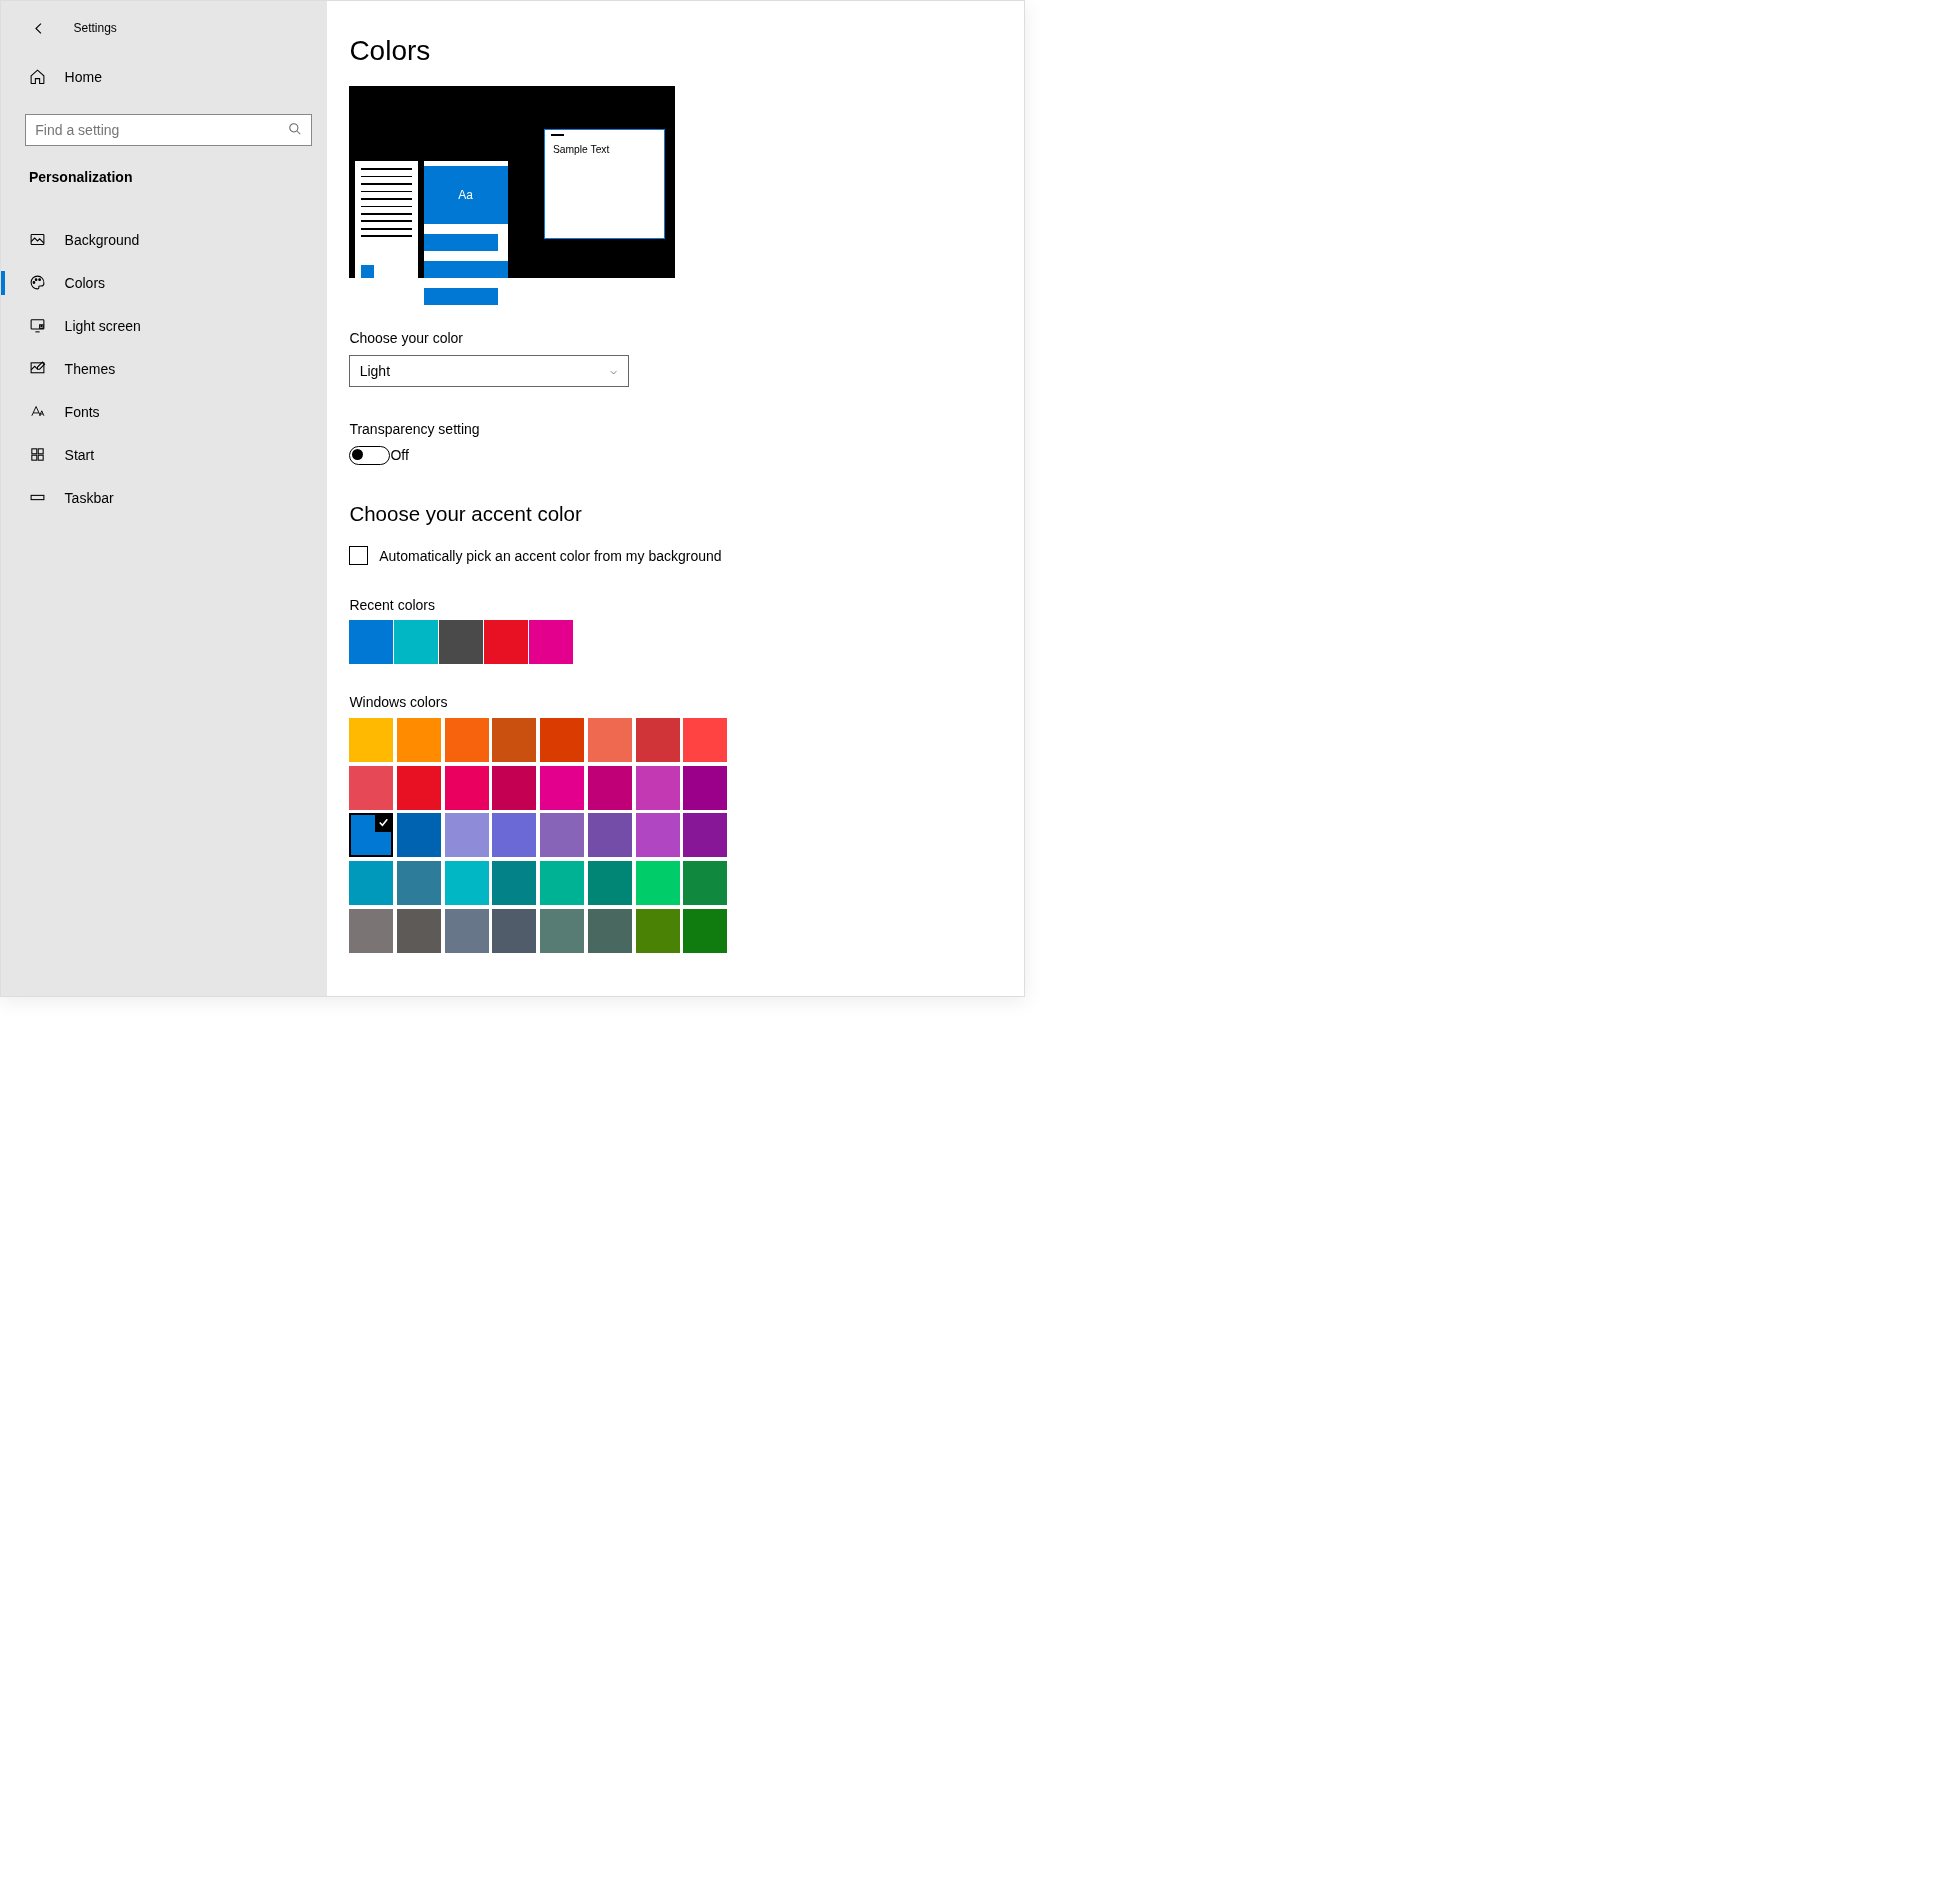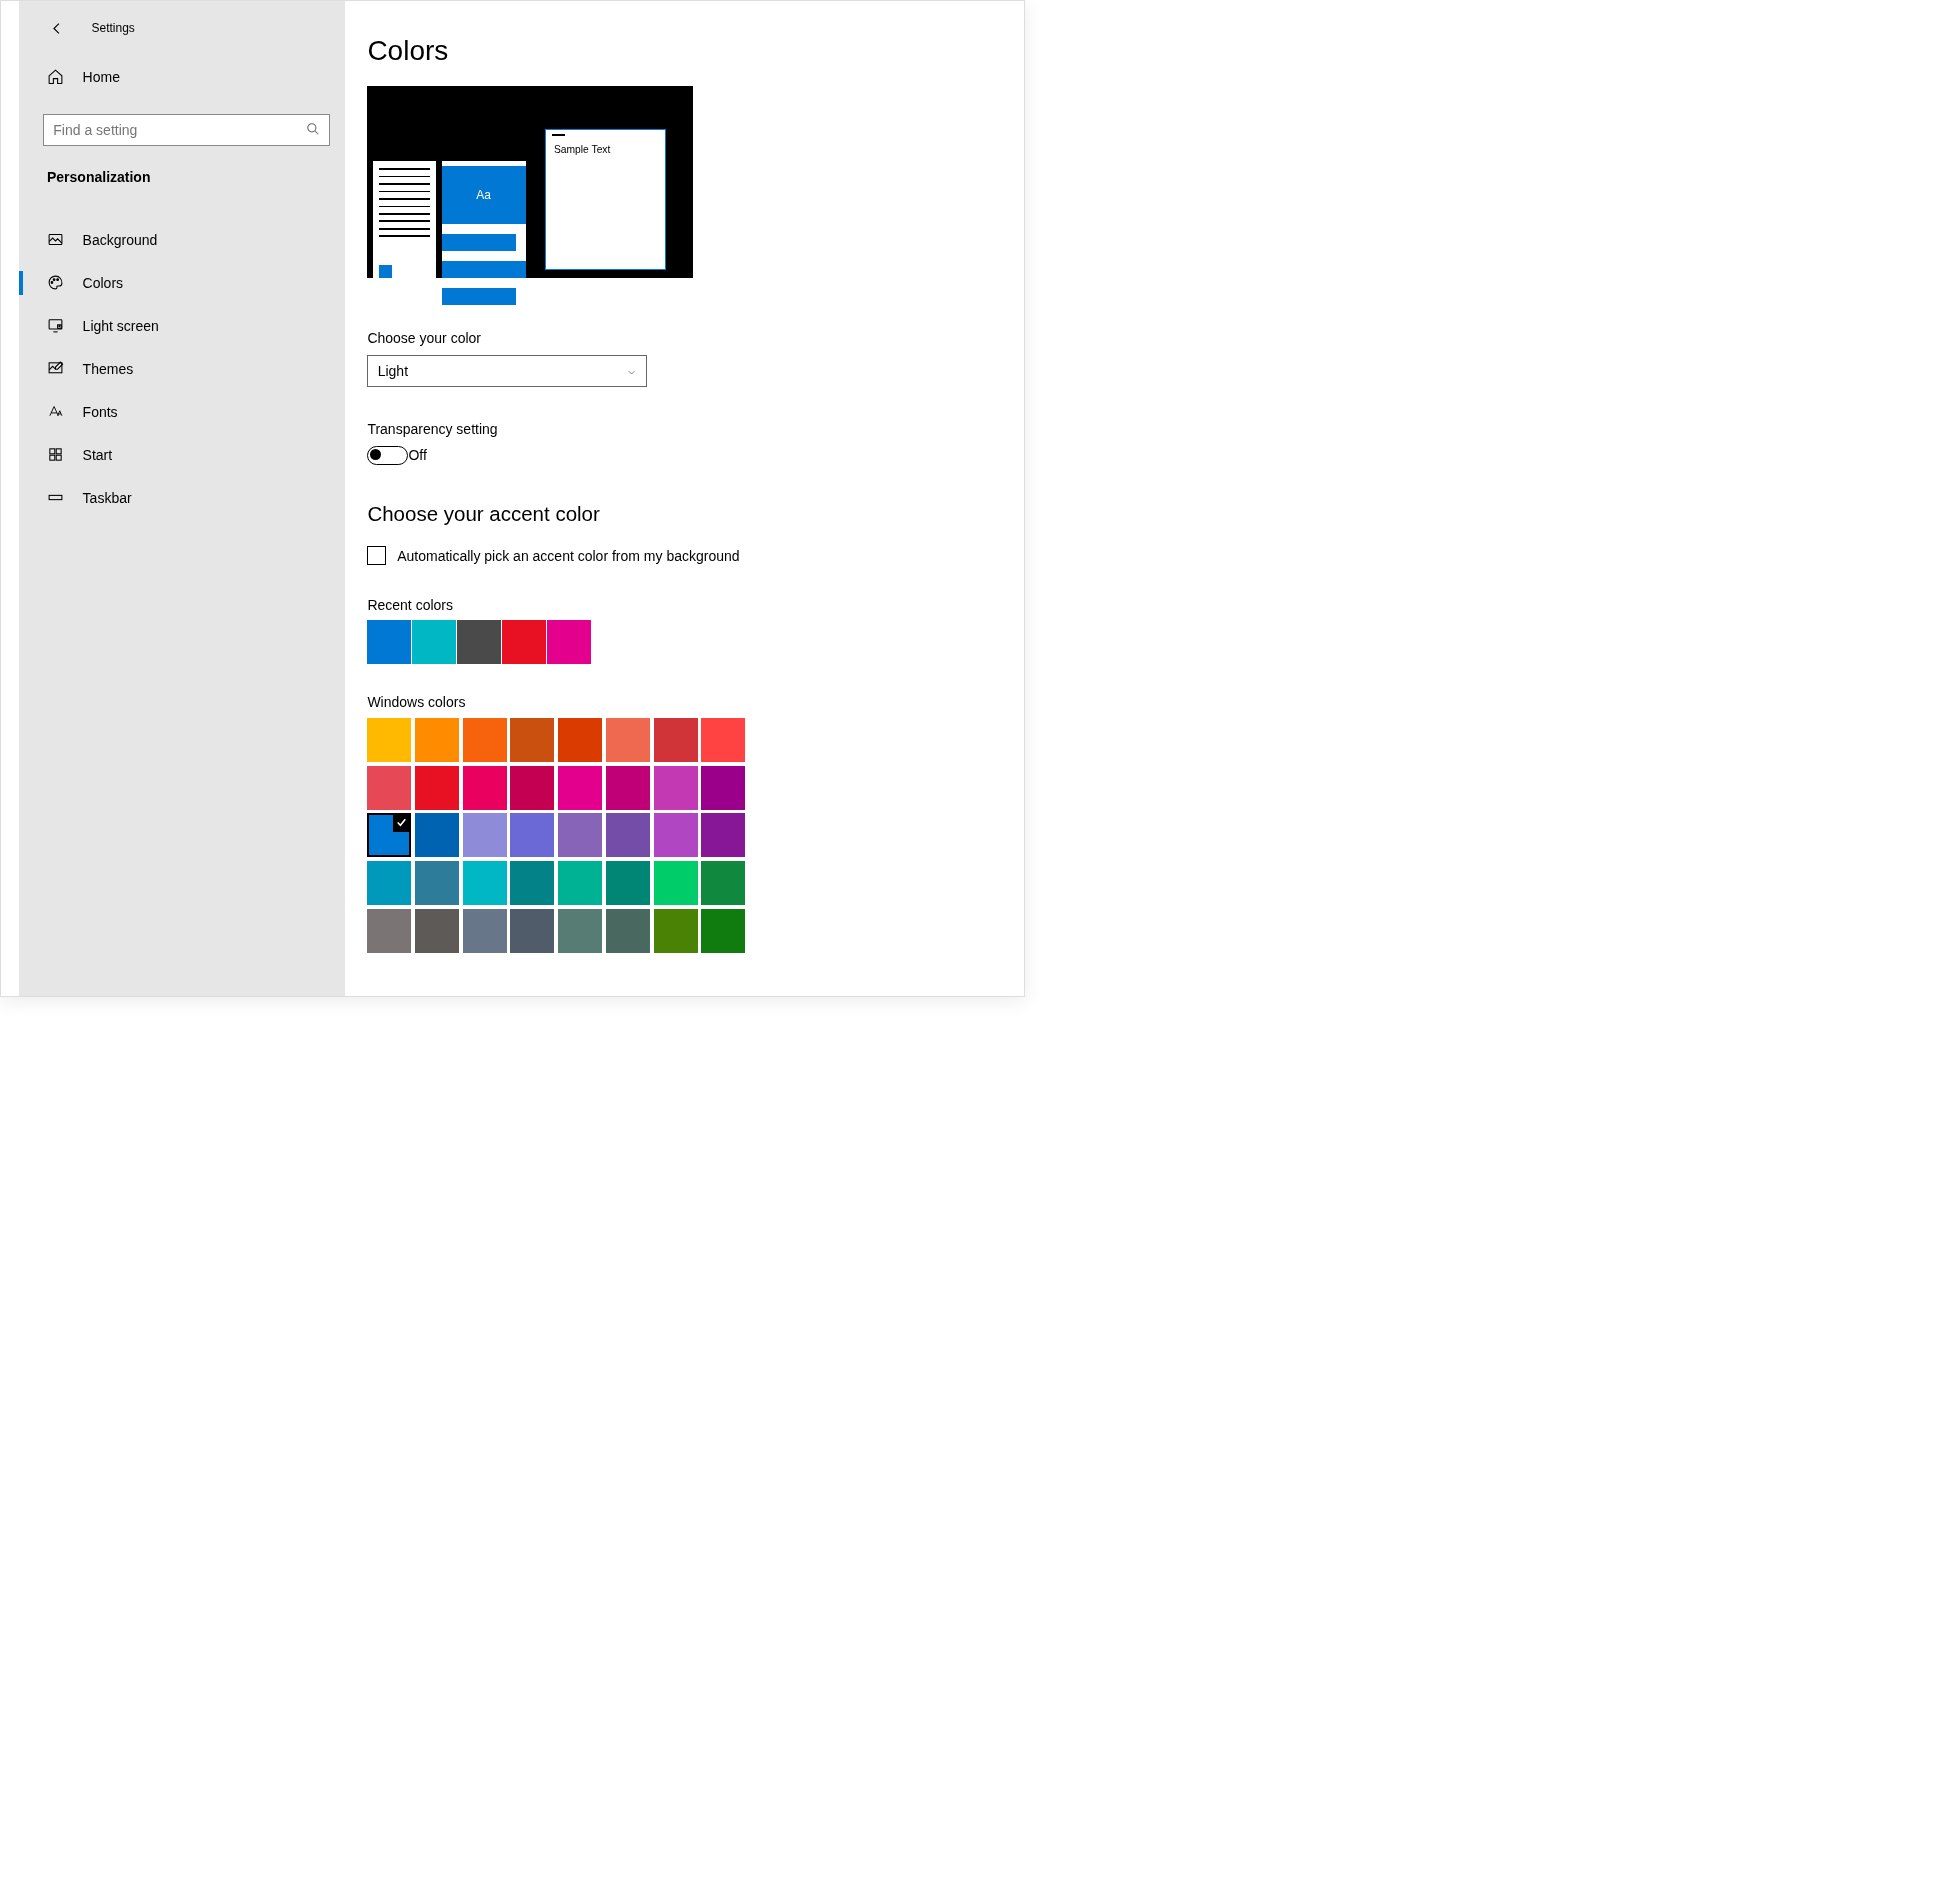--- a/index.html
+++ b/index.html
@@ -17,21 +17,20 @@
   }
   .app { display: flex; height: 100%; }
 
   
   .sidebar {
     width: 326px;
     background: #e6e6e6;
     display: flex;
     flex-direction: column;
     padding-top: 9.3px;
-    margin-left: 18px;
   }
   .titlebar {
     display: flex;
     align-items: center;
     gap: 24px;
     padding: 7.5px 7.5px 17px 28px;
     font-size: 12px;
   }
   .back-btn { width: 20.5px; height: 20.5px; display:flex; align-items:center; justify-content:center; cursor:pointer; }
   .home-row {
@@ -74,21 +73,21 @@
     flex:1; background:#fff; padding: 34px 22.4px 0 22.4px; overflow:hidden;
   }
   h1.page-title { font-weight:400; font-size:28px; margin-bottom: 18.6px; }
 
   
   .preview {
     width: 326px; height: 192px; background:#000; position:relative;
     margin-bottom: 52px;
   }
   .preview .sample-window {
-    position:absolute; top:43px; right:27px; width:121px; height:141px;
+    position:absolute; top:43px; right:10px; width:121px; height:110px;
     background:#fff; border:0.9px solid #0a7bd6;
   }
   .preview .sample-window .wtbar { height:11.2px; display:flex; align-items:center; padding-left:5.6px;}
   .preview .sample-window .wtbar::before { content:""; width:13px; height:1.9px; background:#000; display:block;}
   .preview .sample-text { font-size:10.3px; padding:3.7px 7.5px; }
   .preview .bottom { position:absolute; bottom:0; left:0; right:0; height:117px; display:flex; gap:5.6px; padding:0 5.6px 0 5.6px;}
   .preview .pane { background:#fff; }
   .preview .pane.a { width:63px; position:relative;}
   .preview .pane.b { width:84px; }
   .preview .pane.c { flex:1; background:transparent; }

